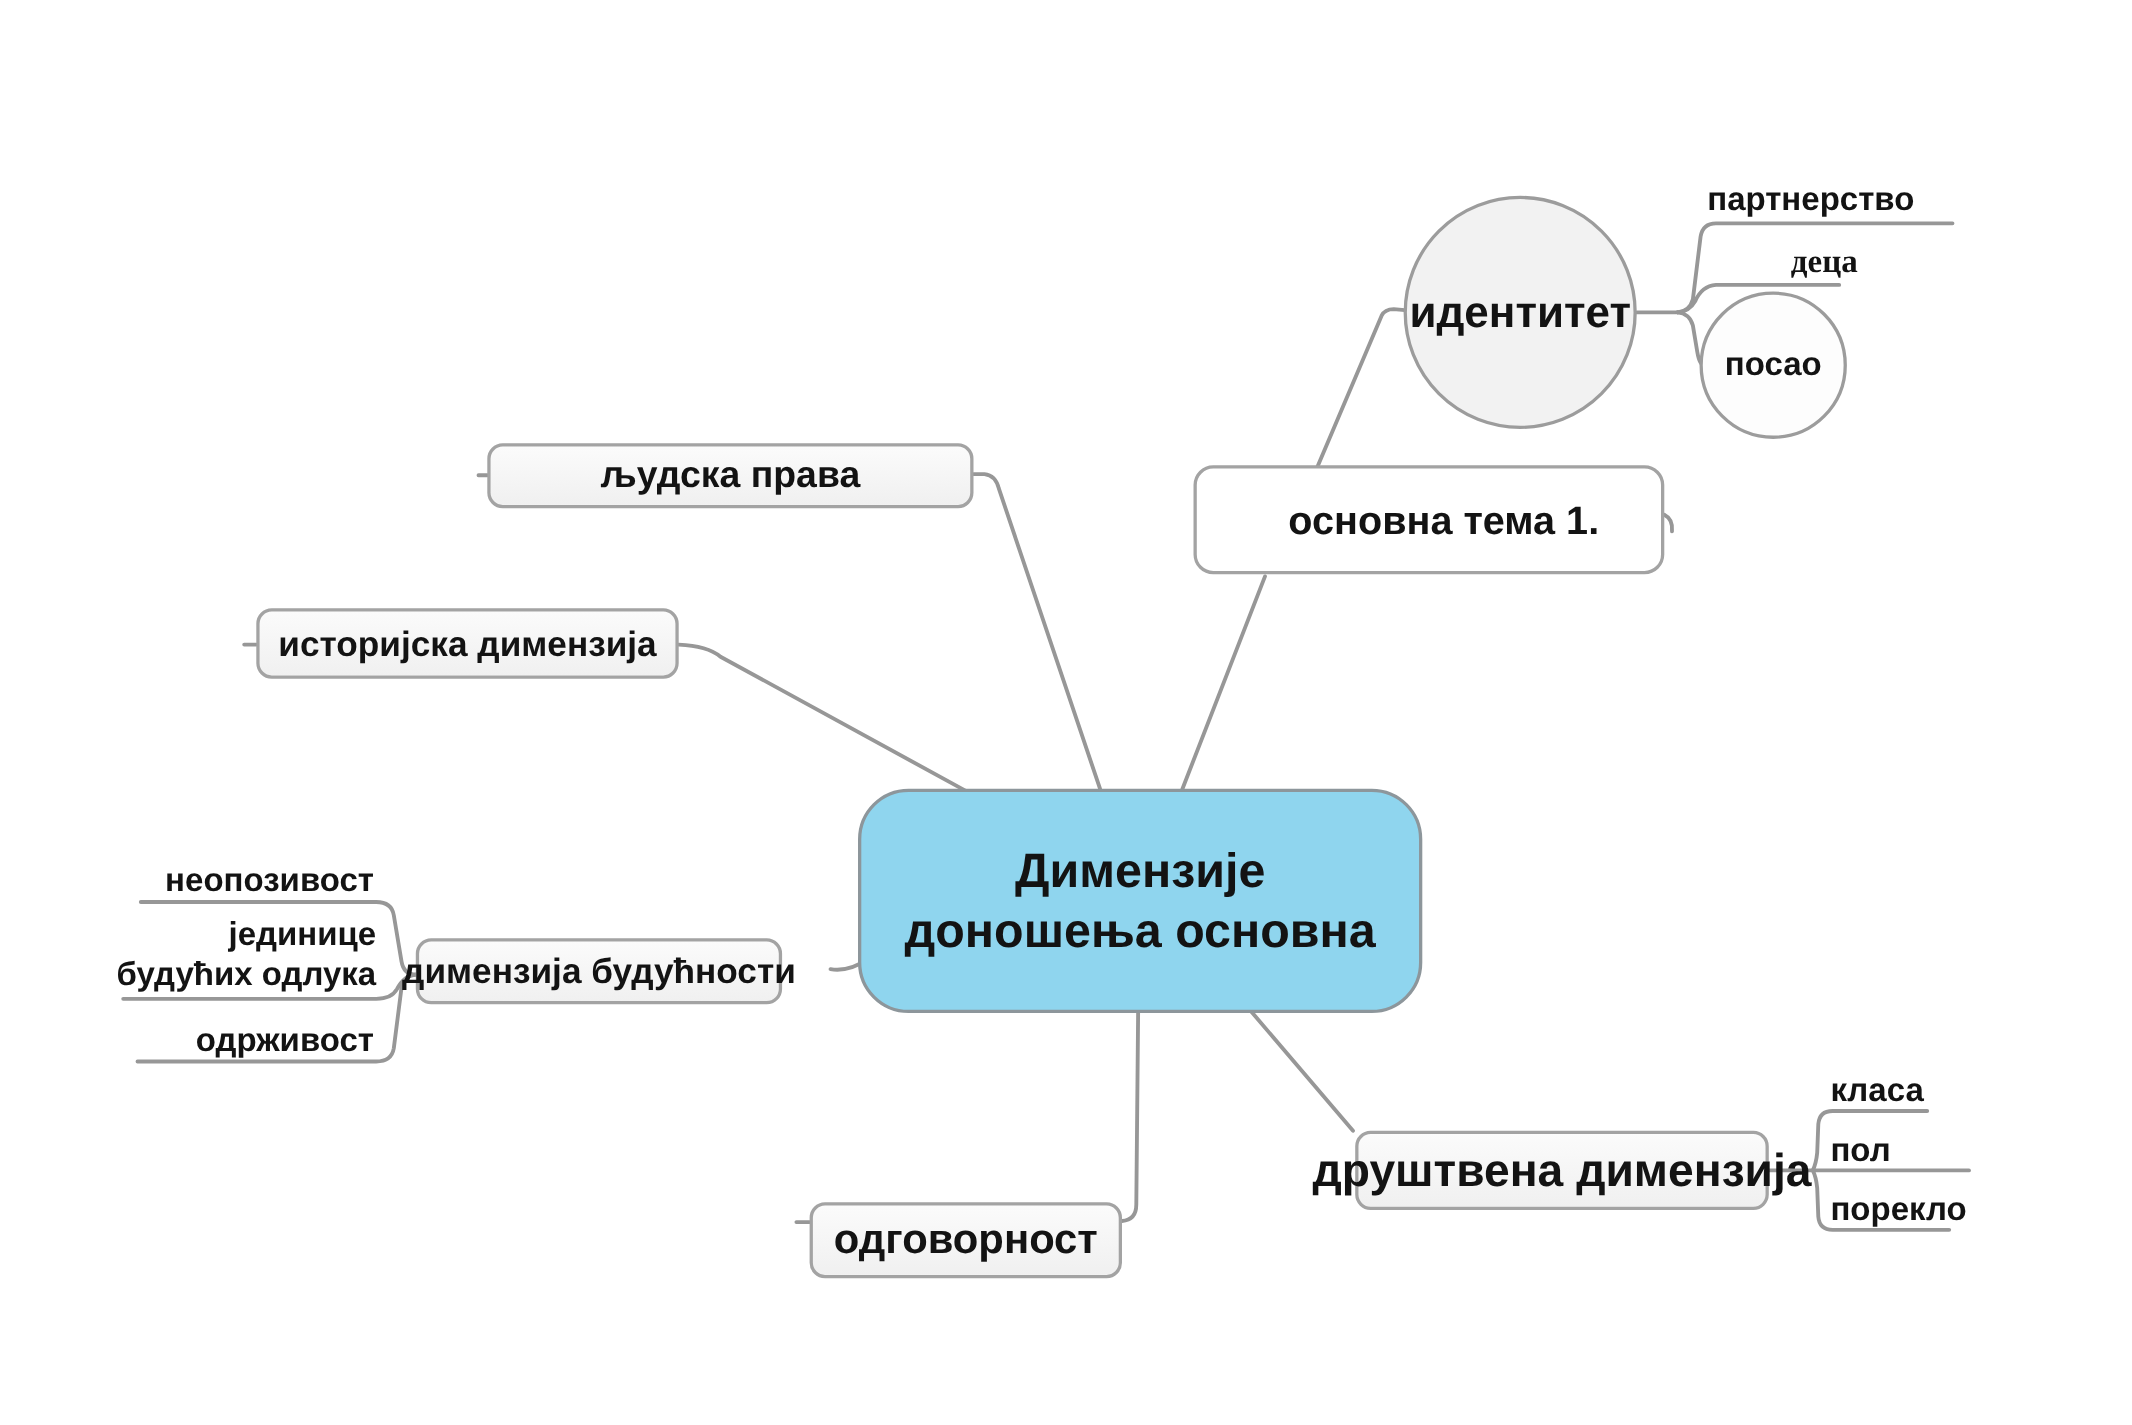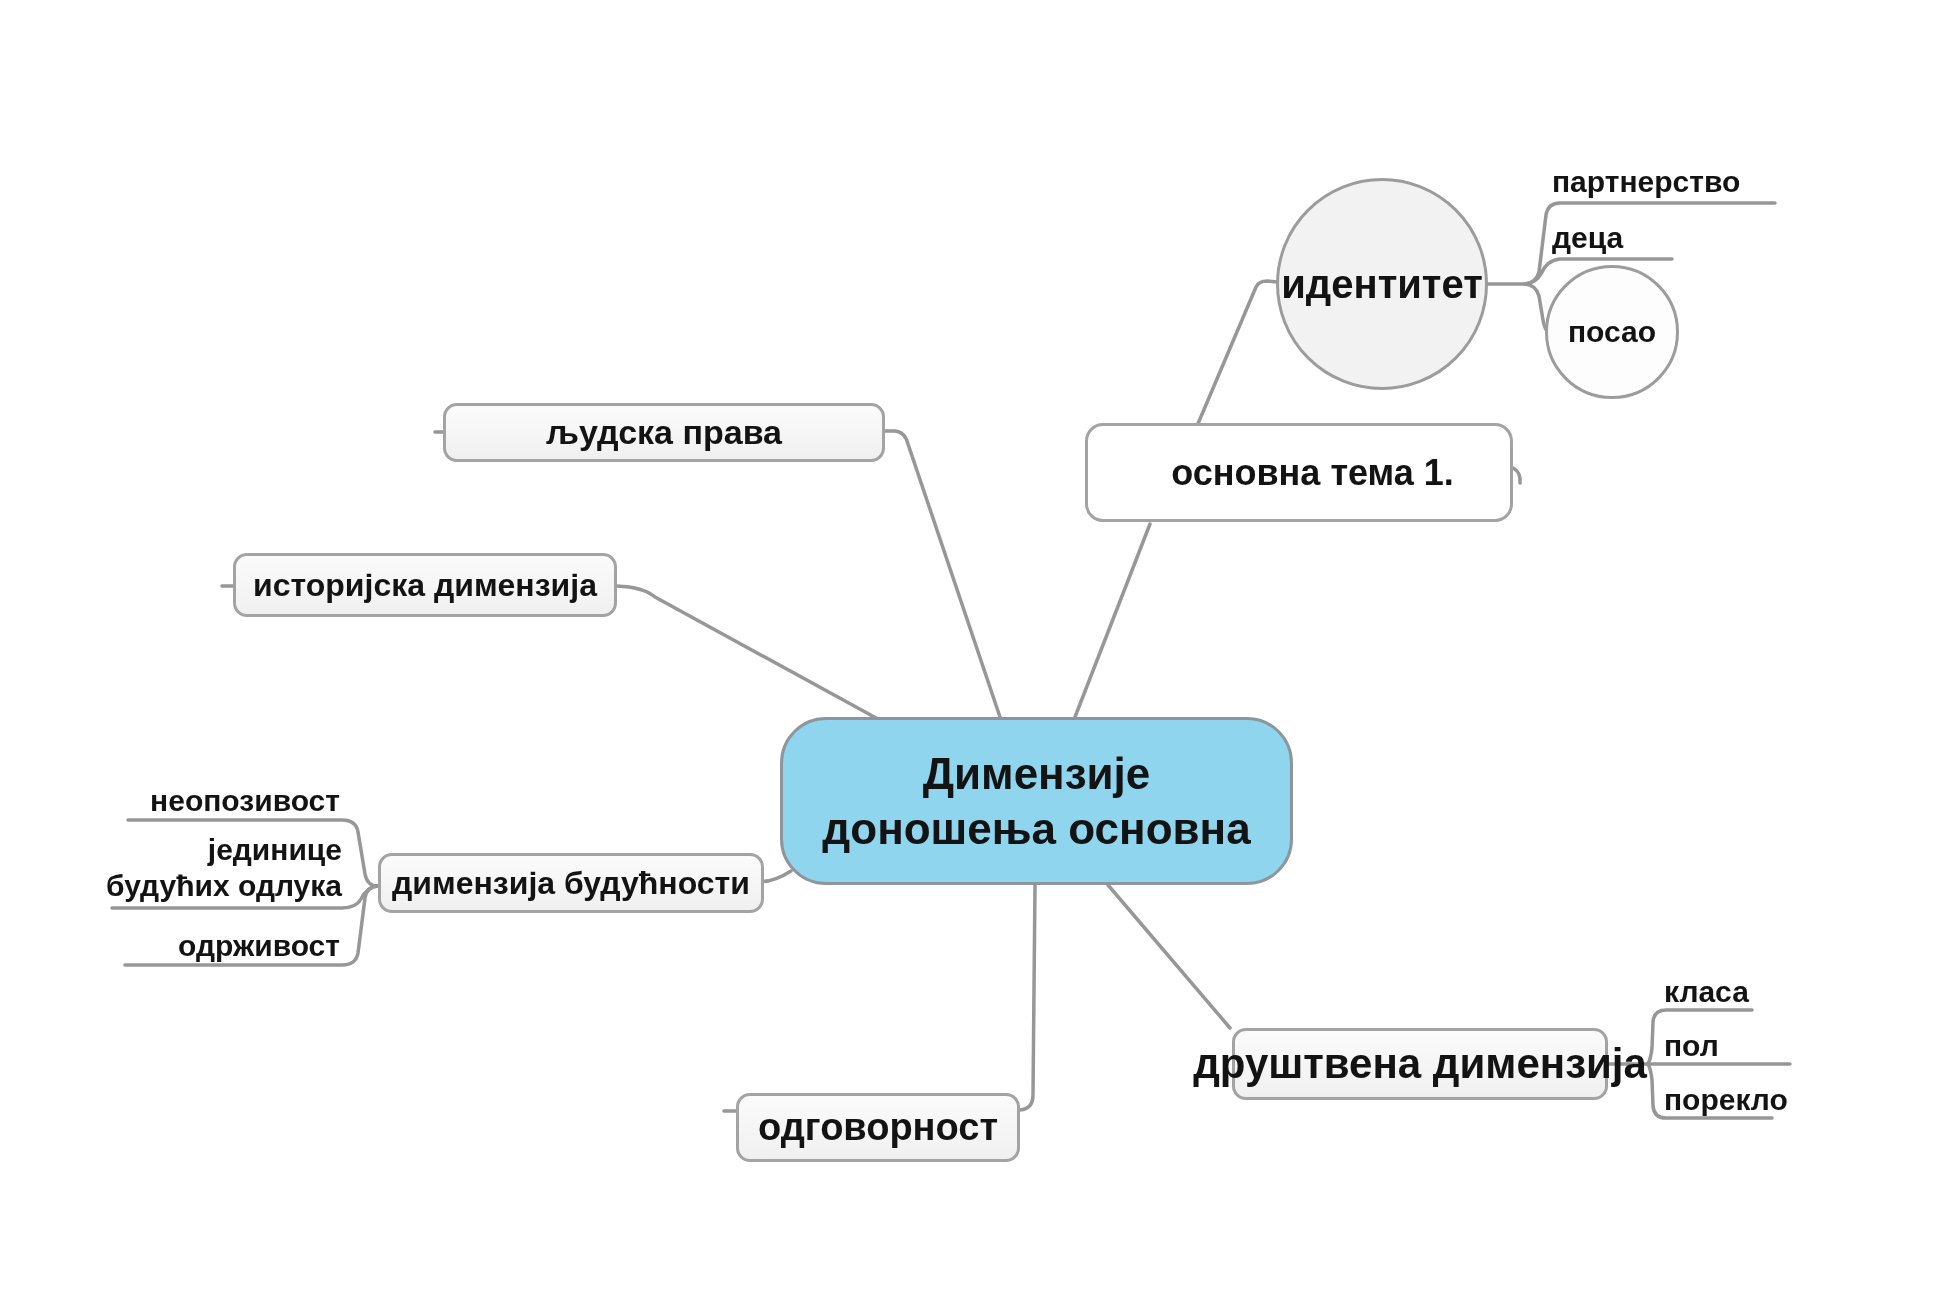--- a/index.html
+++ b/index.html
@@ -65,21 +65,21 @@
       <path d="M128,820 H342 q14,0 16,12 l7,42 q2,12 13,12"></path>
       <path d="M112,908 H342 q14,0 19,-9 q6,-12 17,-13"></path>
       <path d="M125,965 H342 q14,0 16,-12 l7,-55 q2,-12 13,-12 H378"></path>
 
       <path d="M1608,1064 H1648 q8,0 16,0 H1790"></path>
       <path d="M1648,1064 q3,-6 4,-16 l1,-26 q1,-12 13,-12 H1752"></path>
       <path d="M1648,1064 q3,6 4,16 l1,26 q1,12 13,12 H1772"></path>
     </g>
   </svg>
 
-  <div class="node central" style="left:780px;top:717px;width:513px;height:168px;">
+  <div class="node central" style="left:780px;top:717px;width:513px;height:204px;">
     <div>Димензије</div>
     <div>доношења основна</div>
   </div>
 
   <div class="node" style="left:443px;top:403px;width:442px;height:59px;font-size:34px;">
     <div>људска права</div>
   </div>
 
   <div class="node" style="left:233px;top:553px;width:384px;height:64px;font-size:32px;">
     <div>историјска димензија</div>
@@ -90,34 +90,34 @@
   </div>
 
   <div class="node circle" style="left:1276px;top:178px;width:212px;height:212px;font-size:40px;border-color:#9c9c9c;">
     <div>идентитет</div>
   </div>
 
   <div class="node circle" style="left:1545px;top:265px;width:134px;height:134px;font-size:30px;background:#fdfdfd;border-color:#9c9c9c;">
     <div>посао</div>
   </div>
 
-  <div class="node" style="left:378px;top:853px;width:386px;height:60px;font-size:32px;">
+  <div class="node" style="left:378px;top:853px;width:333px;height:60px;font-size:32px;">
     <div>димензија будућности</div>
   </div>
 
   <div class="node" style="left:736px;top:1093px;width:284px;height:69px;font-size:38px;">
     <div>одговорност</div>
   </div>
 
   <div class="node" style="left:1232px;top:1028px;width:376px;height:72px;font-size:42px;">
     <div>друштвена димензија</div>
   </div>
 
   <div class="leaf" style="left:1552px;top:164px;">партнерство</div>
-  <div class="leaf" style="left:1552px;top:220px;">деца</div>
+  <div class="leaf" style="left:1628px;top:220px;font-family:Liberation Serif, serif;">деца</div>
 
   <div class="leaf r" style="left:100px;top:783px;width:240px;">неопозивост</div>
   <div class="leaf r" style="left:80px;top:832px;width:262px;">
     <div>јединице</div>
     <div>будућих одлука</div>
   </div>
   <div class="leaf r" style="left:100px;top:928px;width:240px;">одрживост</div>
 
   <div class="leaf" style="left:1664px;top:974px;">класа</div>
   <div class="leaf" style="left:1664px;top:1028px;">пол</div>

